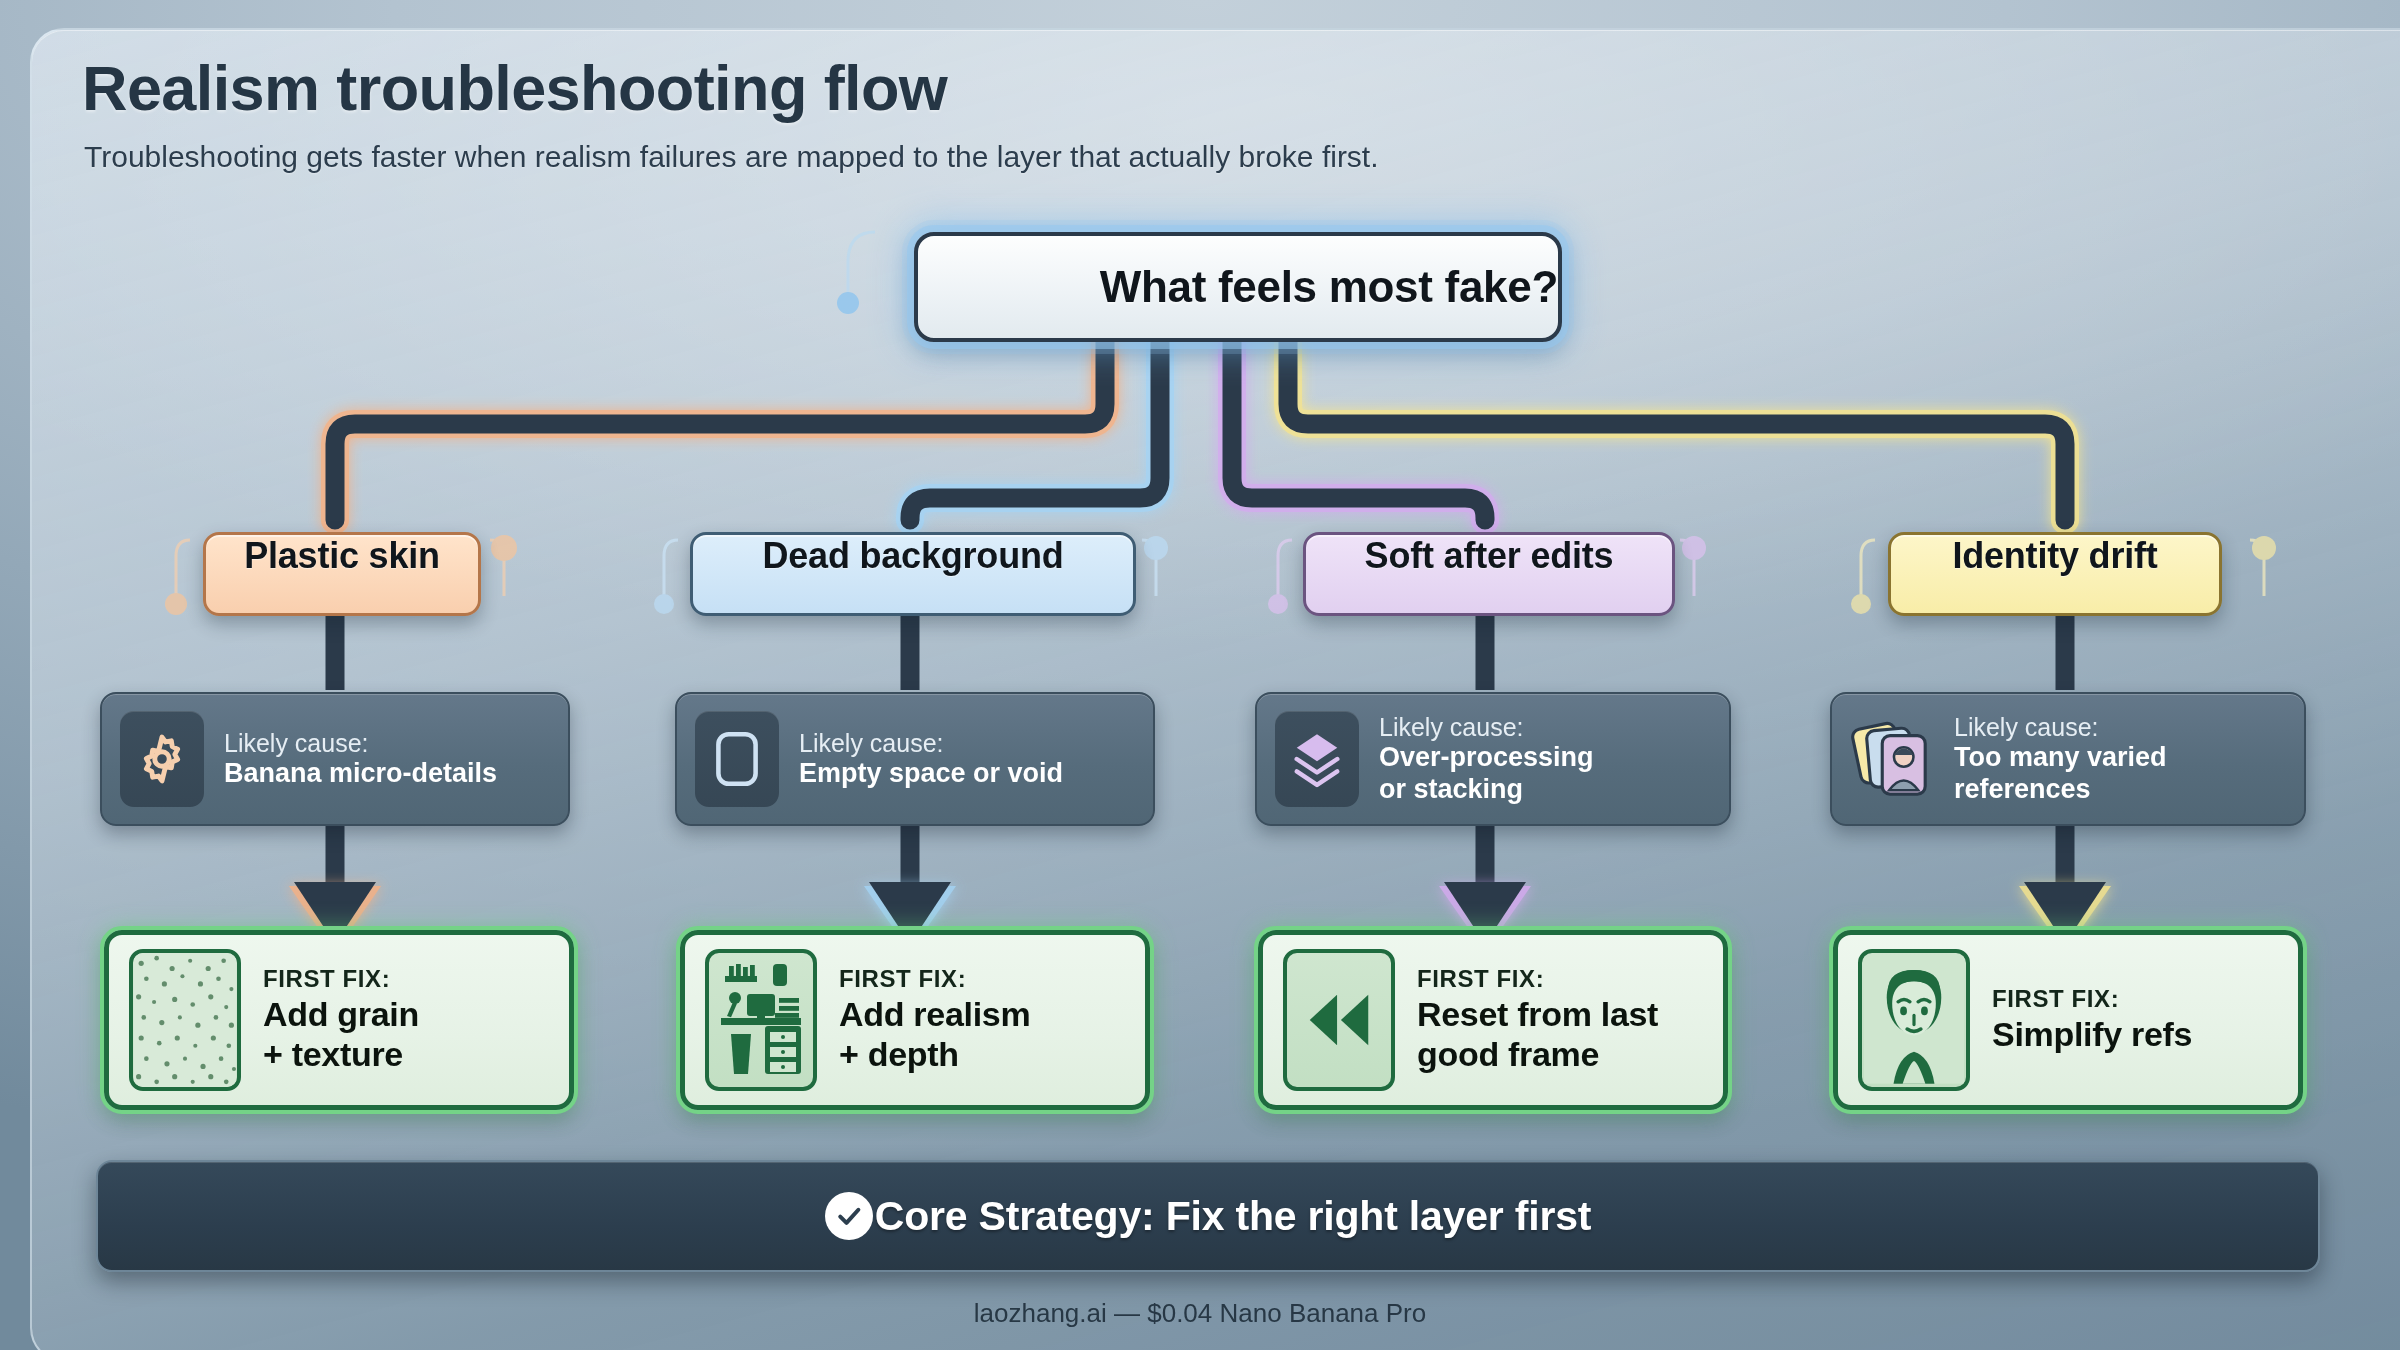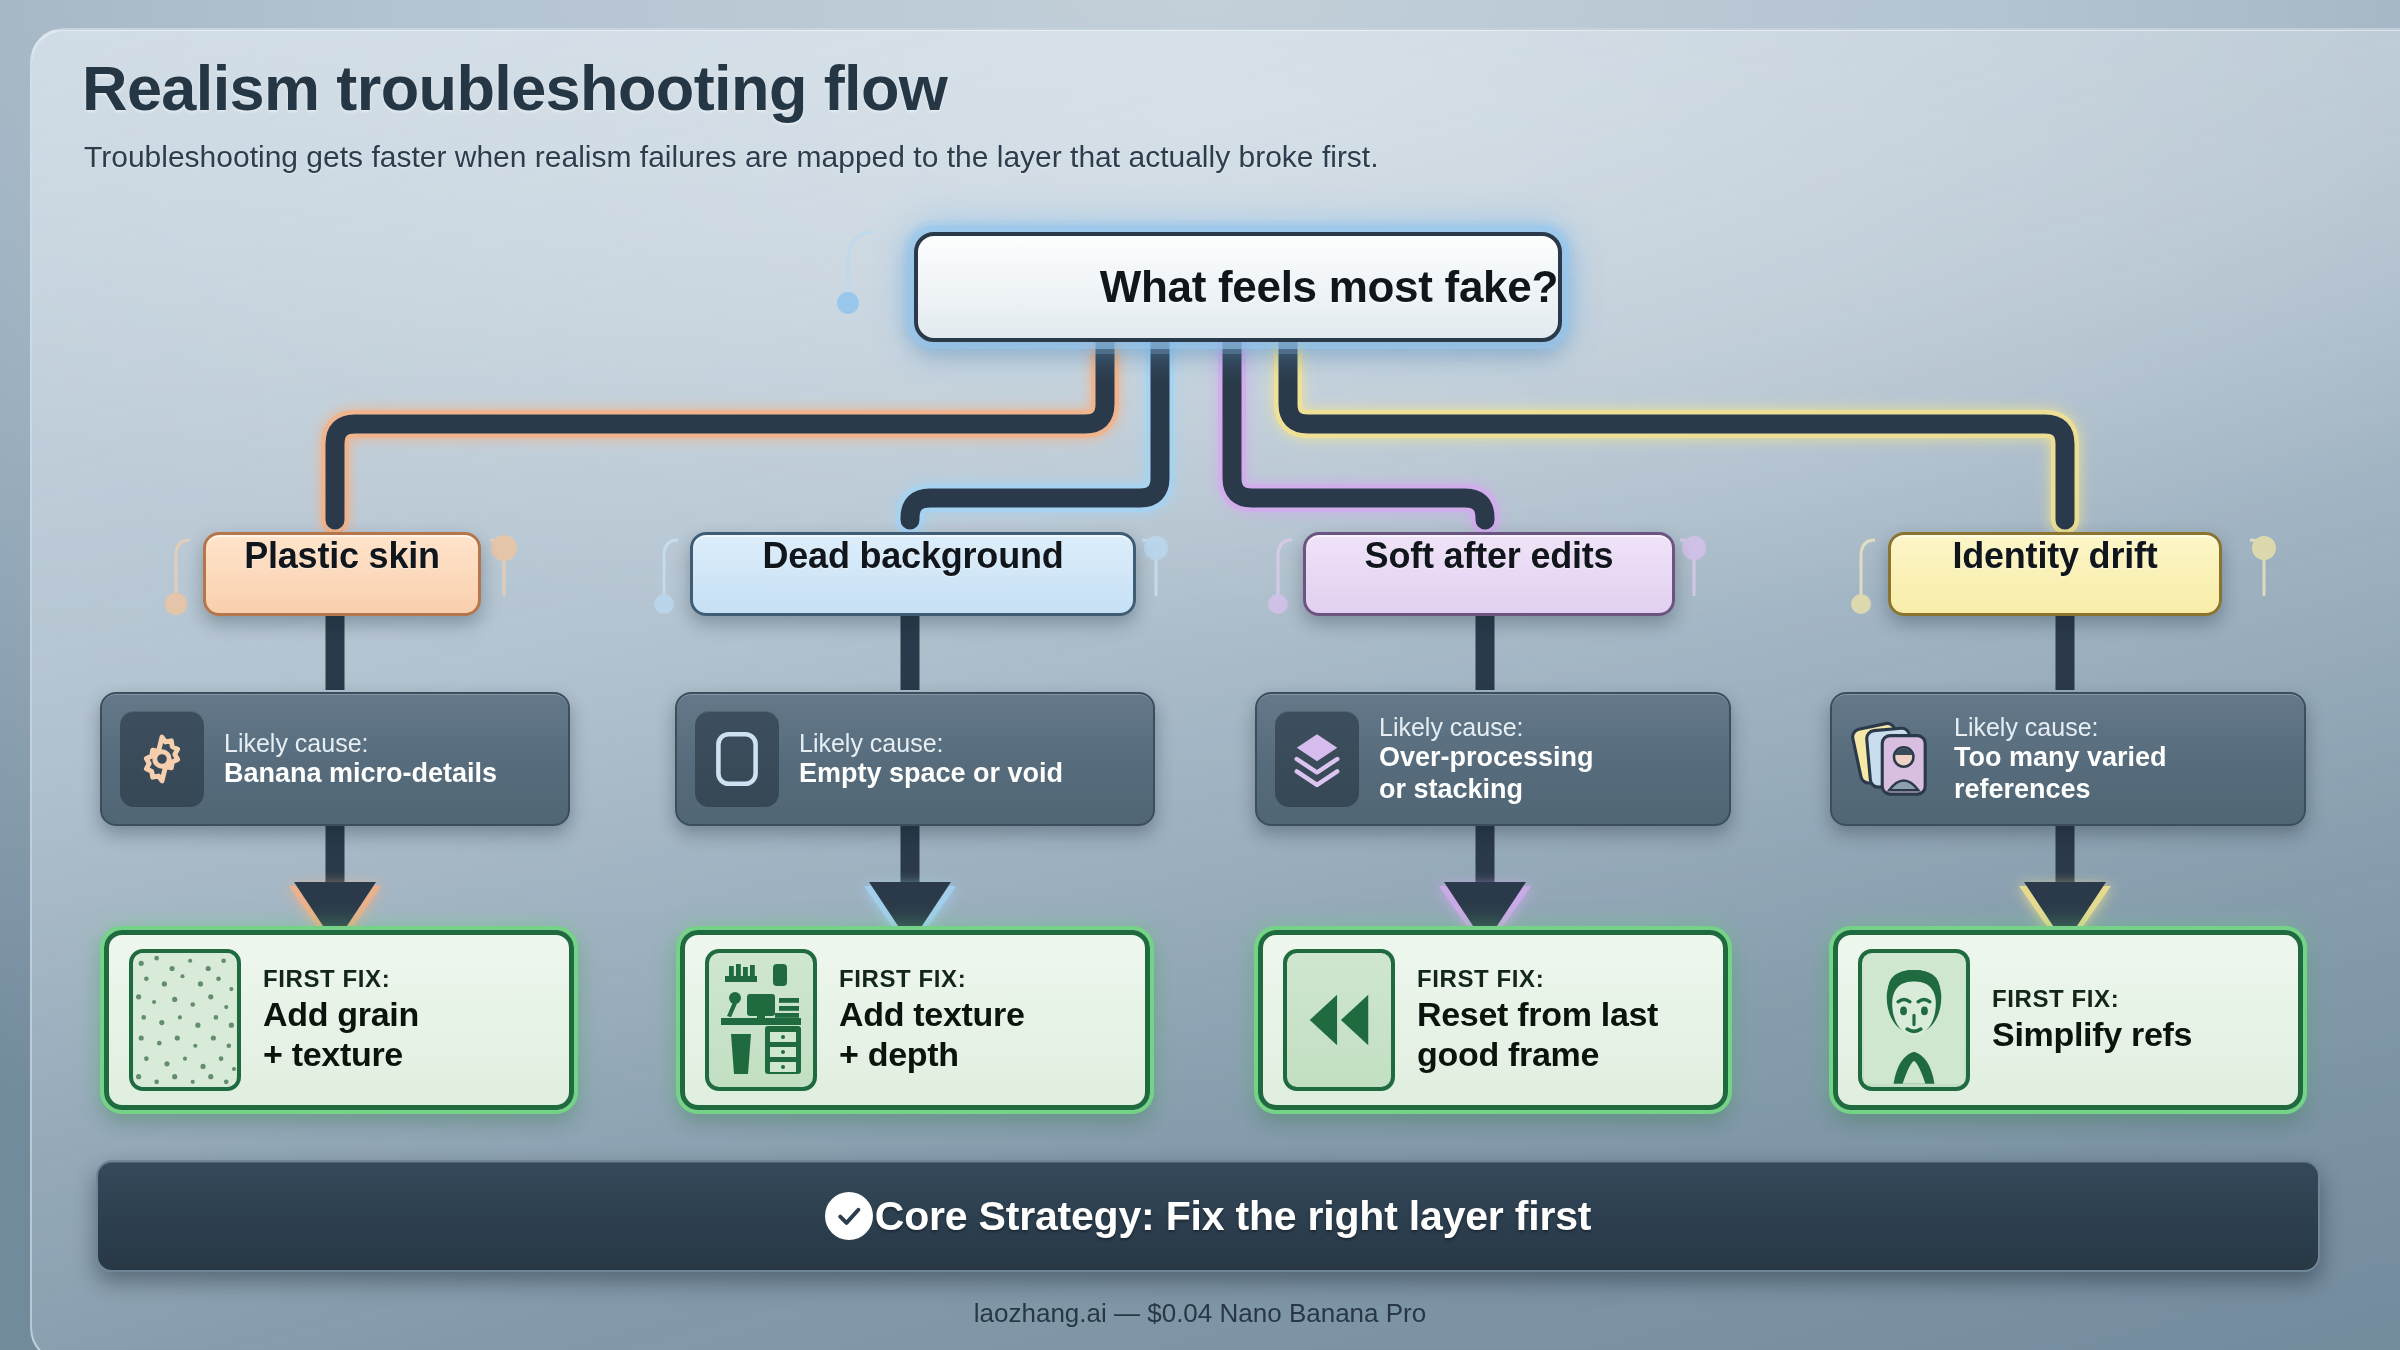--- a/index.html
+++ b/index.html
@@ -396,21 +396,21 @@
         <circle cx="34" cy="37.5" r="1" fill="#1f6b3f"></circle>
         <rect x="27.5" y="42.5" width="13" height="5" fill="#cfe6cf"></rect>
         <circle cx="34" cy="45" r="1" fill="#1f6b3f"></circle>
         <rect x="27.5" y="50" width="13" height="5" fill="#cfe6cf"></rect>
         <circle cx="34" cy="52.5" r="1" fill="#1f6b3f"></circle>
         <path d="M8 36 h10 l-1.5 20 h-7 z"></path>
       </svg>
     </div>
     <div class="fix-txt">
       <div class="fix-kicker">FIRST FIX:</div>
-      <div class="fix-main" style="white-space: pre-line;">Add texture
+      <div class="fix-main" style="white-space: pre-line;">Add realism
 + depth</div>
     </div>
   </div>
 
   <div class="fix" style="left:1258px;top:930px;width:470px;">
     <div class="fix-ico">
       <svg width="78" height="78" viewBox="0 0 40 40" fill="#1f6b3f">
         <path d="M19 7 L19 33 L5 20 Z"></path>
         <path d="M35 7 L35 33 L21 20 Z"></path>
       </svg>

